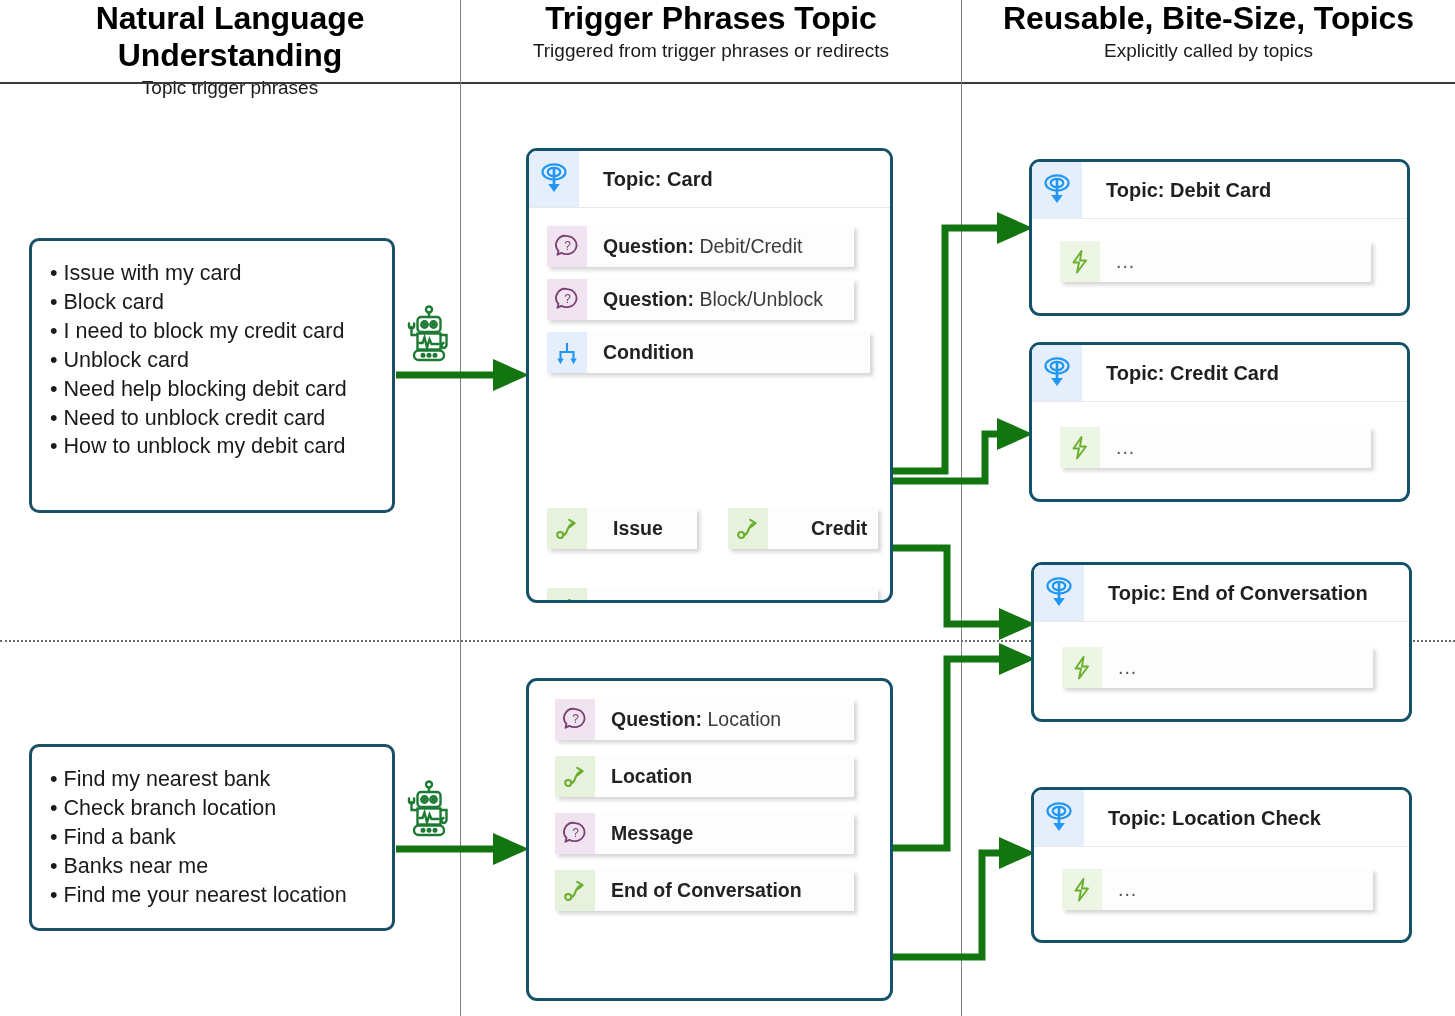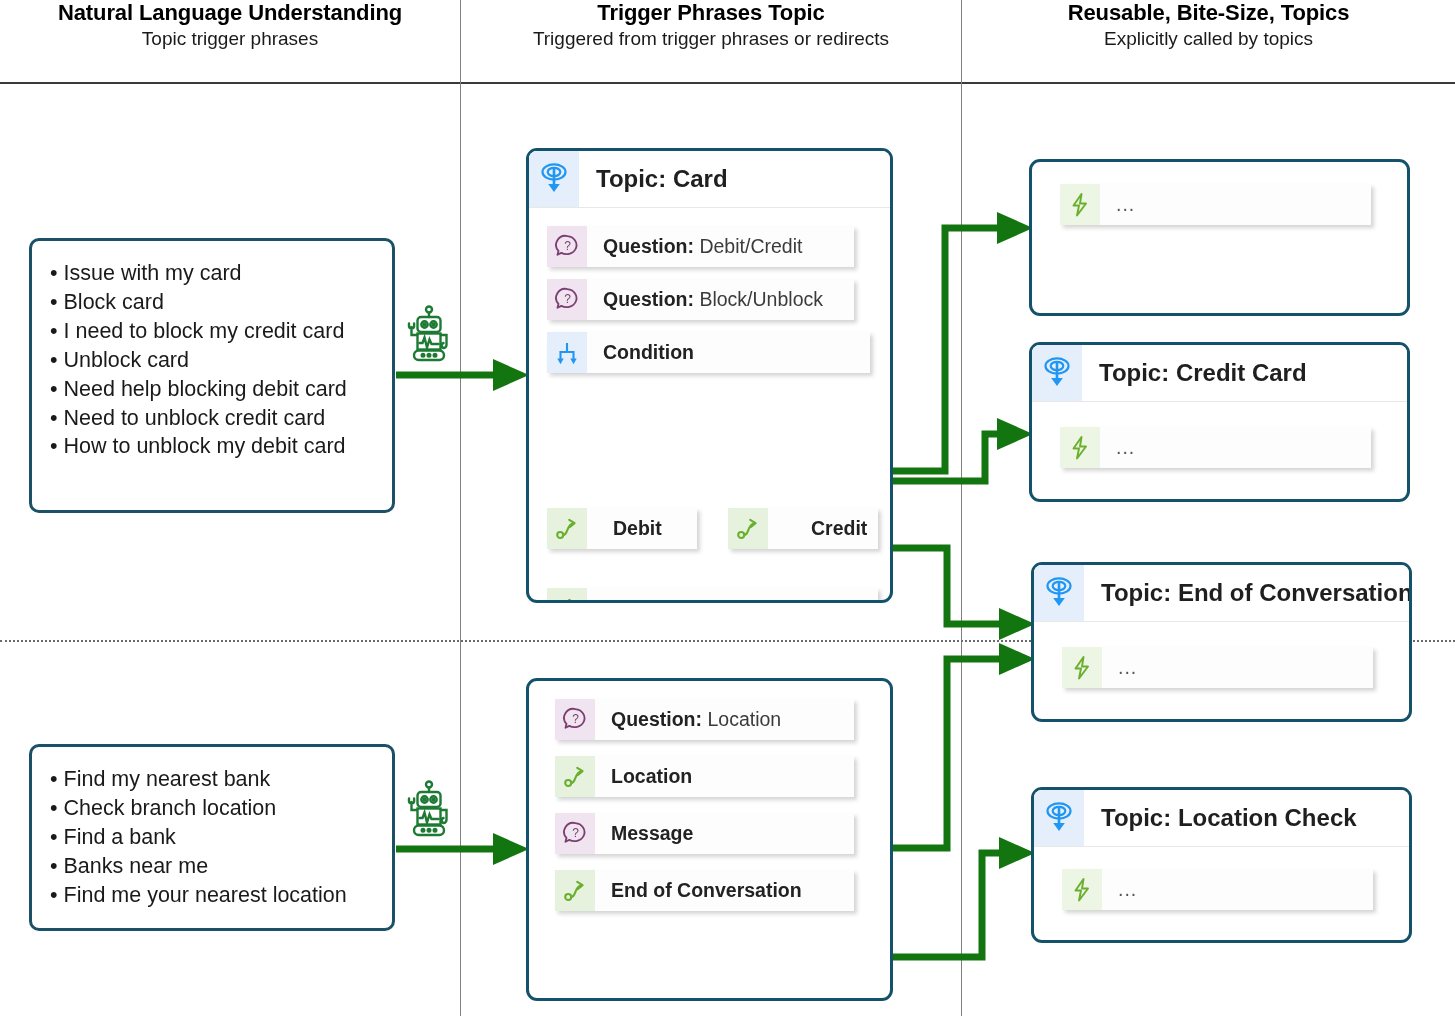--- a/index.html
+++ b/index.html
@@ -8,21 +8,21 @@
     background: #ffffff;
     font-family: "Liberation Sans", sans-serif;
     position: relative;
     overflow: hidden;
   }
 
   
   .headers { position: absolute; top: 0; left: 0; width: 1455px; height: 82px; }
   .col-header { position: absolute; top: 0; text-align: center; }
   .col-header .h-title {
-    font-size: 22px; font-weight: bold; color: #000; line-height: 1.15;
+    font-size: 32px; font-weight: bold; color: #000; line-height: 1.15;
     letter-spacing: -0.1px;
   }
   .col-header .h-sub { font-size: 19px; color: #1a1a1a; line-height: 1.3; margin-top: 2px; }
   #hdr-1 { left: 0;    width: 460px; }
   #hdr-2 { left: 462px; width: 498px; }
   #hdr-3 { left: 962px; width: 493px; }
 
   
   .vline { position: absolute; width: 1px; background: #808080; }
   .hline-top { position: absolute; left: 0; width: 1455px; height: 2px; background: #3a3a3a; top: 82px; }
@@ -65,22 +65,22 @@
     border-bottom: 1.5px solid #e8e8e8;
     background: #ffffff;
   }
   .topic-head .icon-cell {
     width: 50px; height: 100%;
     background: #e4effb;
     display: flex; align-items: center; justify-content: center;
     flex: none;
   }
   .topic-head .topic-title {
-    font-size: 24px; font-weight: bold; color: #1f1f1f;
-    padding-left: 17px; white-space: nowrap;
+    font-size: 20px; font-weight: bold; color: #1f1f1f;
+    padding-left: 24px; white-space: nowrap;
   }
   .topic-body { position: relative; padding: 18px 0 16px 0; }
 
   
   .node {
     display: flex; align-items: center;
     height: 41px;
     background: #fdfdfd;
     box-shadow: 3px 3px 4px rgba(0,0,0,0.17);
     position: relative;
@@ -279,21 +279,21 @@
       <div class="node" style="position:absolute; left:0; top:0; width:150px;">
         <div class="n-icon redir">
           <svg width="26" height="26" viewBox="0 0 26 26">
             <g stroke="#6aaf2e" stroke-width="2.1" fill="none">
               <circle cx="6.2" cy="19" r="3"></circle>
               <path d="M 9.2 19 C 14.5 19 12 8.5 19.5 7.2"></path>
               <path d="M 15.2 3.8 L 20.6 7.2 L 15.6 11.2" stroke-linejoin="round" stroke-linecap="round"></path>
             </g>
           </svg>
         </div>
-        <div class="n-label" style="padding-left:26px;">Debit</div>
+        <div class="n-label" style="padding-left:26px;">Issue</div>
       </div>
       <div class="node" style="position:absolute; left:181px; top:0; width:150px;">
         <div class="n-icon redir">
           <svg width="26" height="26" viewBox="0 0 26 26">
             <g stroke="#6aaf2e" stroke-width="2.1" fill="none">
               <circle cx="6.2" cy="19" r="3"></circle>
               <path d="M 9.2 19 C 14.5 19 12 8.5 19.5 7.2"></path>
               <path d="M 15.2 3.8 L 20.6 7.2 L 15.6 11.2" stroke-linejoin="round" stroke-linecap="round"></path>
             </g>
           </svg>
@@ -364,20 +364,33 @@
             <path d="M 15.2 3.8 L 20.6 7.2 L 15.6 11.2" stroke-linejoin="round" stroke-linecap="round"></path>
           </g>
         </svg>
       </div>
       <div class="n-label">End of Conversation</div>
     </div>
   </div>
 </div>
 
 <div class="topic-panel" style="left:1029px; top:159px; width:381px; height:157px;">
+  <div class="topic-head">
+    <div class="icon-cell">
+      <svg width="30" height="32" viewBox="0 0 30 32">
+        <g stroke="#2196f3" fill="none" stroke-width="2.2">
+          <ellipse cx="15" cy="9" rx="11.5" ry="7.6"></ellipse>
+          <ellipse cx="15" cy="9" rx="6.3" ry="4.2"></ellipse>
+        </g>
+        <path d="M 15 6 L 15 25" stroke="#2196f3" stroke-width="2.6" fill="none"></path>
+        <path d="M 9.2 21 L 15 29 L 20.8 21 z" fill="#2196f3"></path>
+      </svg>
+    </div>
+    <div class="topic-title">Topic: Debit Card</div>
+  </div>
   <div class="topic-body" style="padding:22px 0 0 0;">
     <div class="node" style="margin:0 36px 0 28px;">
       <div class="n-icon action">
         <svg width="24" height="26" viewBox="0 0 24 26">
           <path d="M 13.5 2 L 5.5 13.5 L 11 13.5 L 9 23.5 L 18 11.5 L 12 11.5 z" stroke="#6aaf2e" stroke-width="1.9" fill="none" stroke-linejoin="round"></path>
         </svg>
       </div>
       <div class="n-label dots">...</div>
     </div>
   </div>

